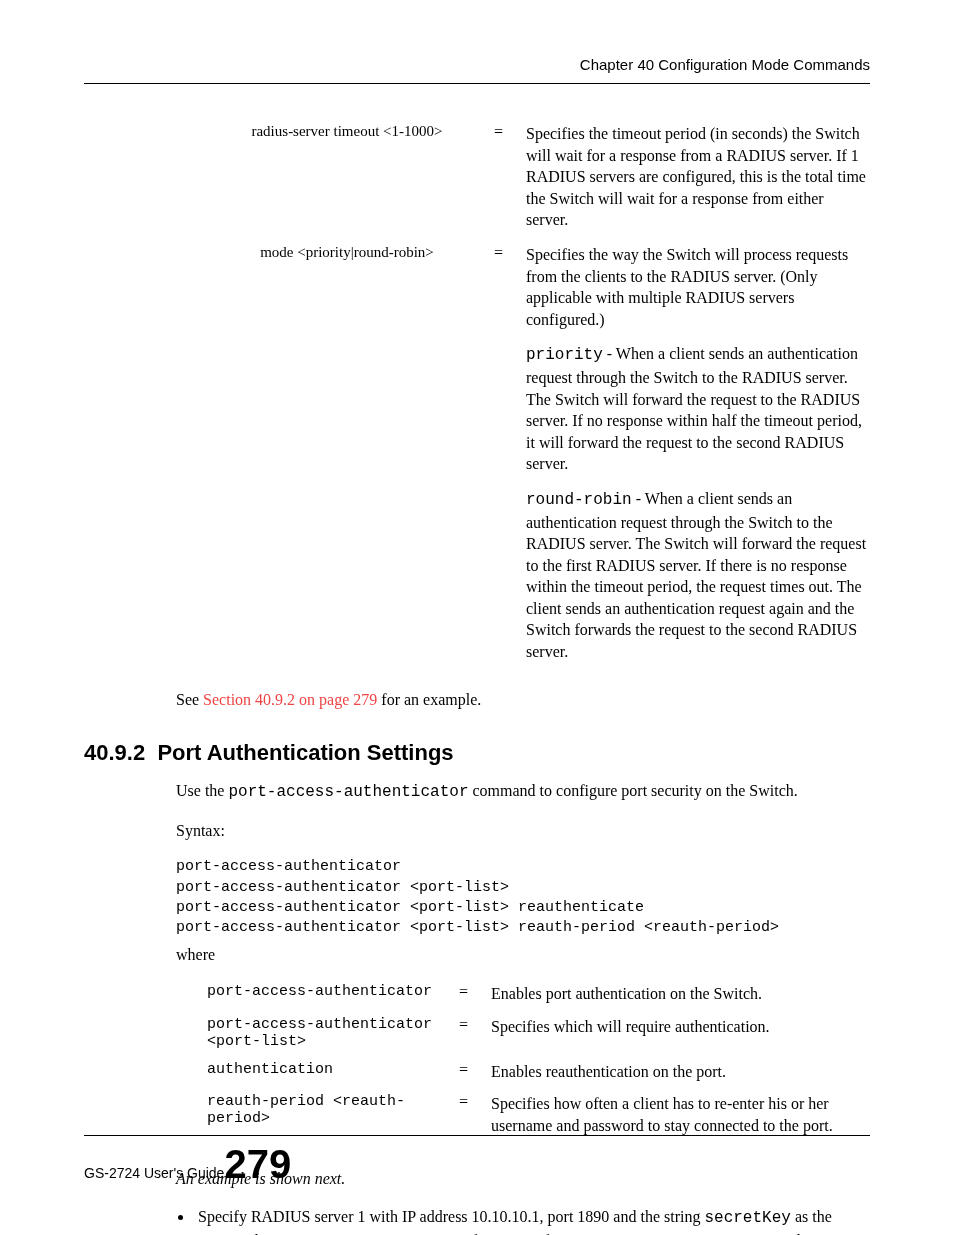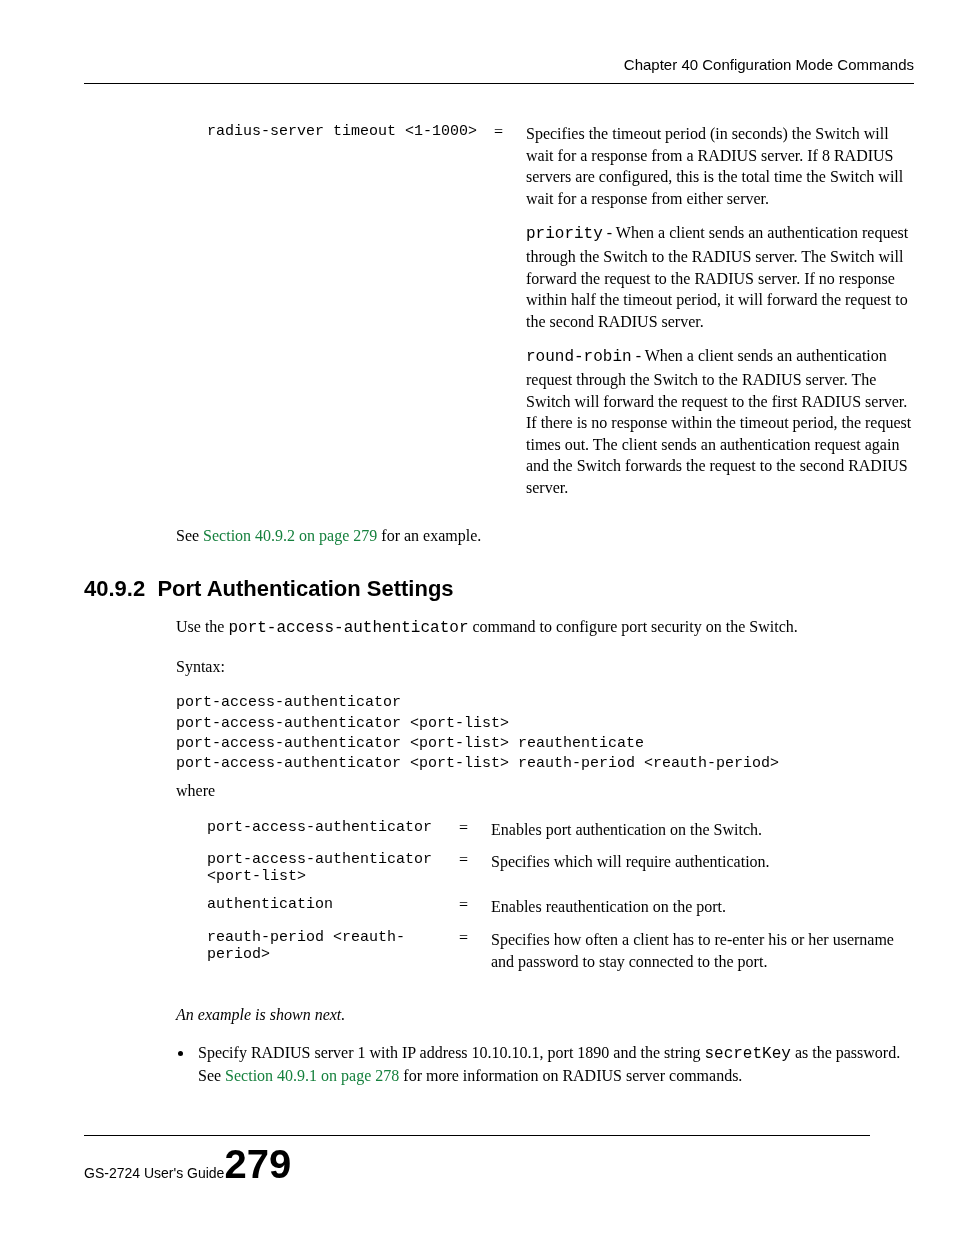--- a/index.html
+++ b/index.html
@@ -10,21 +10,21 @@
     height: 1235px;
     background: #fff;
     font-family: "Times New Roman", Times, serif;
     color: #000;
     position: relative;
   }
   .page {
     box-sizing: border-box;
     width: 954px;
     height: 1235px;
-    padding: 56px 40px 0 84px;
+    padding: 56px 84px 0 84px;
     position: relative;
   }
   .header-line {
     font-size: 15px;
     text-align: right;
     font-family: Arial, Helvetica, sans-serif;
     padding-bottom: 10px;
     border-bottom: 1.5px solid #000;
     margin-bottom: 38px;
   }
@@ -34,44 +34,45 @@
     font-size: 16px;
     margin-left: 122px;
     width: calc(100% - 122px);
   }
   .def-table td {
     vertical-align: top;
     padding-bottom: 12px;
   }
   .def-table td.col-cmd {
     width: 280px;
-    font-family: Liberation Mono, monospace;
+    font-family: Liberation Serif, serif;
     font-size: 15px;
     padding-right: 6px;
+    text-align: center;
   }
   .def-table td.col-eq {
     width: 30px;
     font-family: "Times New Roman", serif;
     font-size: 16px;
     text-align: left;
   }
   .def-table td.col-desc {
     font-size: 16px;
     line-height: 1.35;
   }
   .mono-inline {
     font-family: "Courier New", monospace;
   }
   .body-text {
     margin-left: 92px;
     font-size: 16px;
     line-height: 1.35;
     margin-top: 14px;
   }
-  .link { color: #15803d; }
+  .link { color: #ef4444; }
   h2.section {
     font-family: Arial, Helvetica, sans-serif;
     font-weight: bold;
     font-size: 22px;
     margin: 30px 0 14px 0;
   }
   .syntax-block {
     font-family: "Courier New", monospace;
     font-size: 15px;
     white-space: pre;
@@ -142,21 +143,26 @@
 <body>
 
 <div class="page">
   <div class="header-line">Chapter 40 Configuration Mode Commands</div>
 
   <table class="def-table">
     <tbody>
         <tr>
       <td class="col-cmd">radius-server timeout &lt;1-1000&gt;</td>
       <td class="col-eq">=</td>
-      <td class="col-desc">Specifies the timeout period (in seconds) the Switch will wait for a response from a RADIUS server. If 8 RADIUS servers are configured, this is the total time the Switch will wait for a response from either server.</td>
+      <td class="col-desc">Specifies the timeout period (in seconds) the Switch will wait for a response from a RADIUS server. If 1 RADIUS servers are configured, this is the total time the Switch will wait for a response from either server.</td>
+    </tr>
+    <tr>
+      <td class="col-cmd">mode &lt;priority|round-robin&gt;</td>
+      <td class="col-eq">=</td>
+      <td class="col-desc">Specifies the way the Switch will process requests from the clients to the RADIUS server. (Only applicable with multiple RADIUS servers configured.)</td>
     </tr>
     <tr>
       <td class="col-cmd"></td>
       <td class="col-eq"></td>
       <td class="col-desc">
         <span class="mono-inline">priority</span><span> - When a client sends an authentication request through the Switch to the RADIUS server. The Switch will forward the request to the RADIUS server. If no response within half the timeout period, it will forward the request to the second RADIUS server.</span>
       </td>
     </tr>
     <tr>
       <td class="col-cmd"></td>

